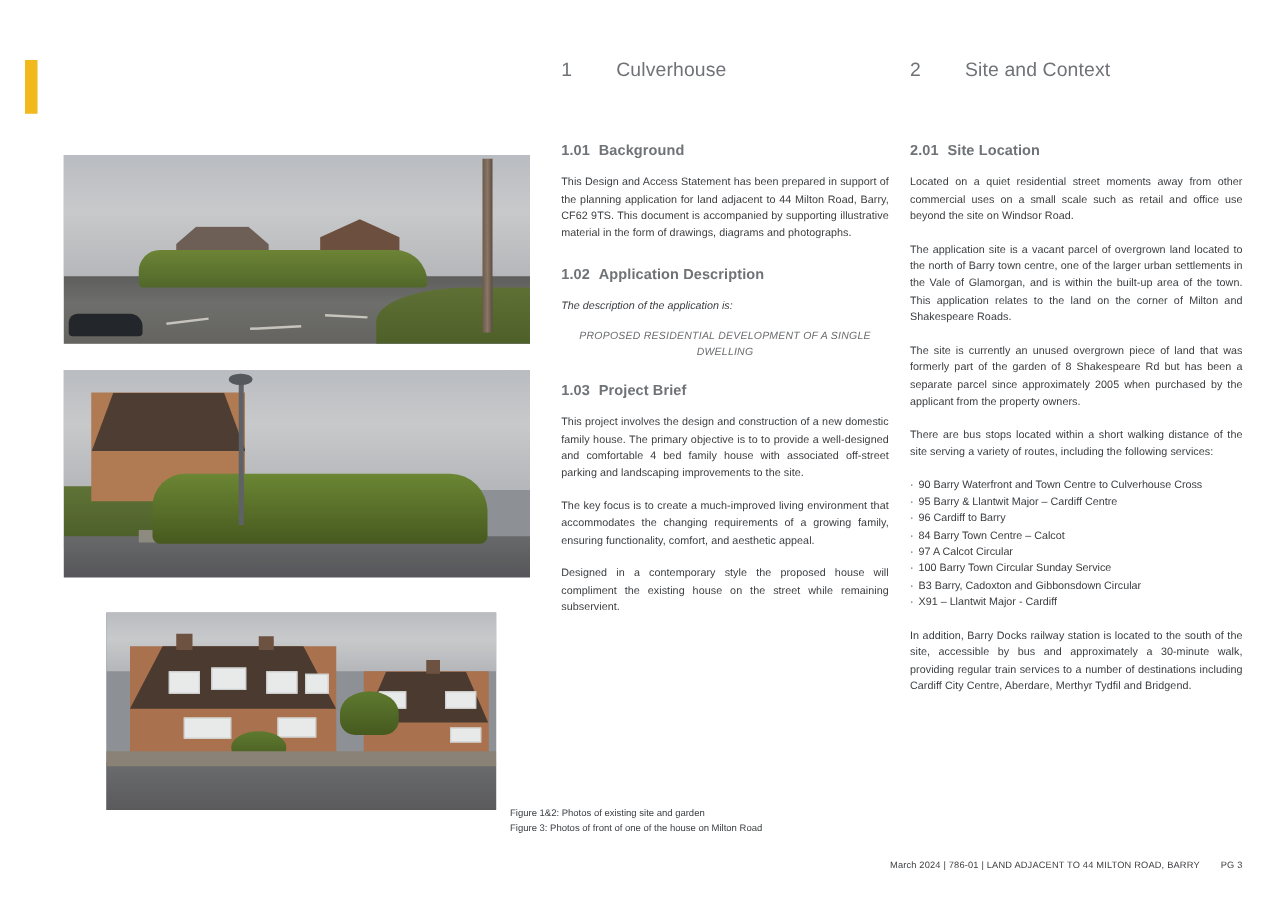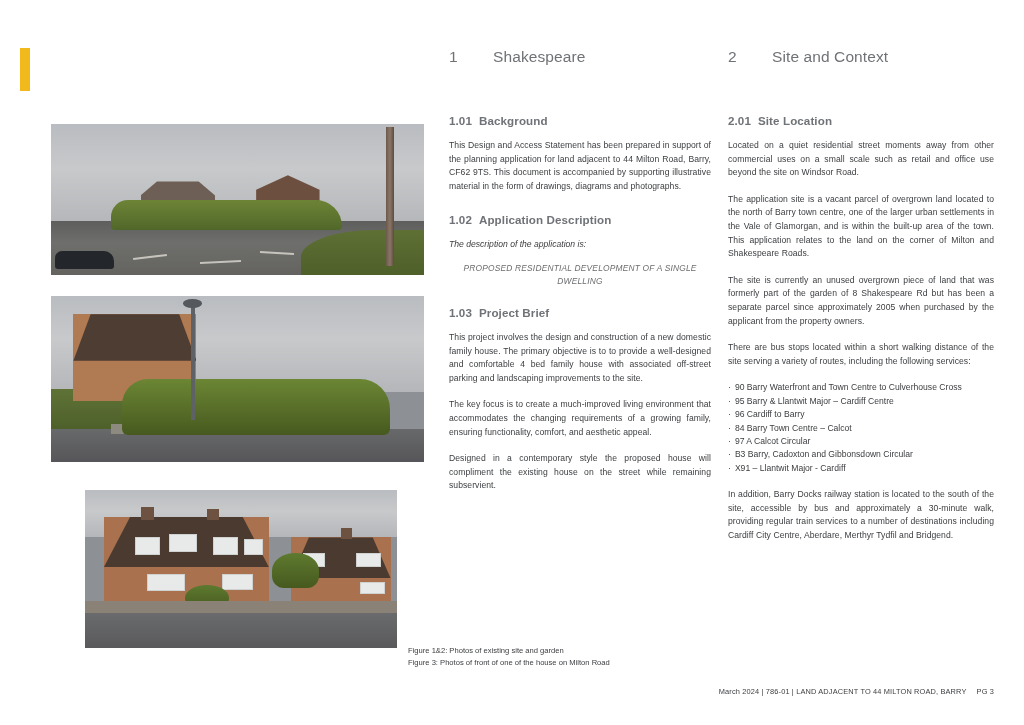--- a/index.html
+++ b/index.html
@@ -231,21 +231,21 @@
     left: 408px; top: 645px;
     font-size: 7.6px;
     line-height: 11.5px;
     color: #3b3d40;
   }
   #footer {
     position: absolute;
     left: 712px; top: 687px;
     width: 282px;
     display: flex;
-    justify-content: flex-end;
+    justify-content: space-between;
     align-items: baseline;
     font-size: 7.4px;
     color: #3b3d40;
     letter-spacing: .15px;
   }
   #footer .pg { padding-left: 10px; }
 </style>
 </head>
 <body>
 
@@ -300,21 +300,21 @@
     <div class="win" style="left:88%;top:58%;width:8%;height:8%;"></div>
     <div class="bush" style="left:60%;top:40%;width:15%;height:22%;"></div>
     <div class="bush" style="left:32%;top:60%;width:14%;height:16%;"></div>
     <div class="lowwall"></div>
   </div>
 
   <div class="col" id="colL">
 
     <div class="chapter">
       <span class="num">1</span>
-      <span>Shakespeare</span>
+      <span>Culverhouse</span>
     </div>
 
     <h3 class="sub">
       <span class="n">1.01</span><span>Background</span>
     </h3>
     <p class="body last">This Design and Access Statement has been prepared in support of the planning application for land adjacent to 44 Milton Road, Barry, CF62 9TS. This document is accompanied by supporting illustrative material in the form of drawings, diagrams and photographs.</p>
 
     <h3 class="sub">
       <span class="n">1.02</span><span>Application Description</span>
     </h3>
@@ -343,20 +343,21 @@
     <p class="body">The application site is a vacant parcel of overgrown land located to the north of Barry town centre, one of the larger urban settlements in the Vale of Glamorgan, and is within the built-up area of the town. This application relates to the land on the corner of Milton and Shakespeare Roads.</p>
     <p class="body">The site is currently an unused overgrown piece of land that was formerly part of the garden of 8 Shakespeare Rd but has been a separate parcel since approximately 2005 when purchased by the applicant from the property owners.</p>
     <p class="body">There are bus stops located within a short walking distance of the site serving a variety of routes, including the following services:</p>
 
     <ul class="routes">
       <li>90 Barry Waterfront and Town Centre to Culverhouse Cross</li>
       <li>95 Barry &amp; Llantwit Major – Cardiff Centre</li>
       <li>96 Cardiff to Barry</li>
       <li>84 Barry Town Centre – Calcot</li>
       <li>97 A Calcot Circular</li>
+      <li>100 Barry Town Circular Sunday Service</li>
       <li>B3 Barry, Cadoxton and Gibbonsdown Circular</li>
       <li>X91 – Llantwit Major - Cardiff</li>
     </ul>
 
     <p class="body">In addition, Barry Docks railway station is located to the south of the site, accessible by bus and approximately a 30-minute walk, providing regular train services to a number of destinations including Cardiff City Centre, Aberdare, Merthyr Tydfil and Bridgend.</p>
   </div>
 
   <div id="captions">
     <div>Figure 1&amp;2: Photos of existing site and garden</div>
     <div>Figure 3: Photos of front of one of the house on Milton Road</div>

